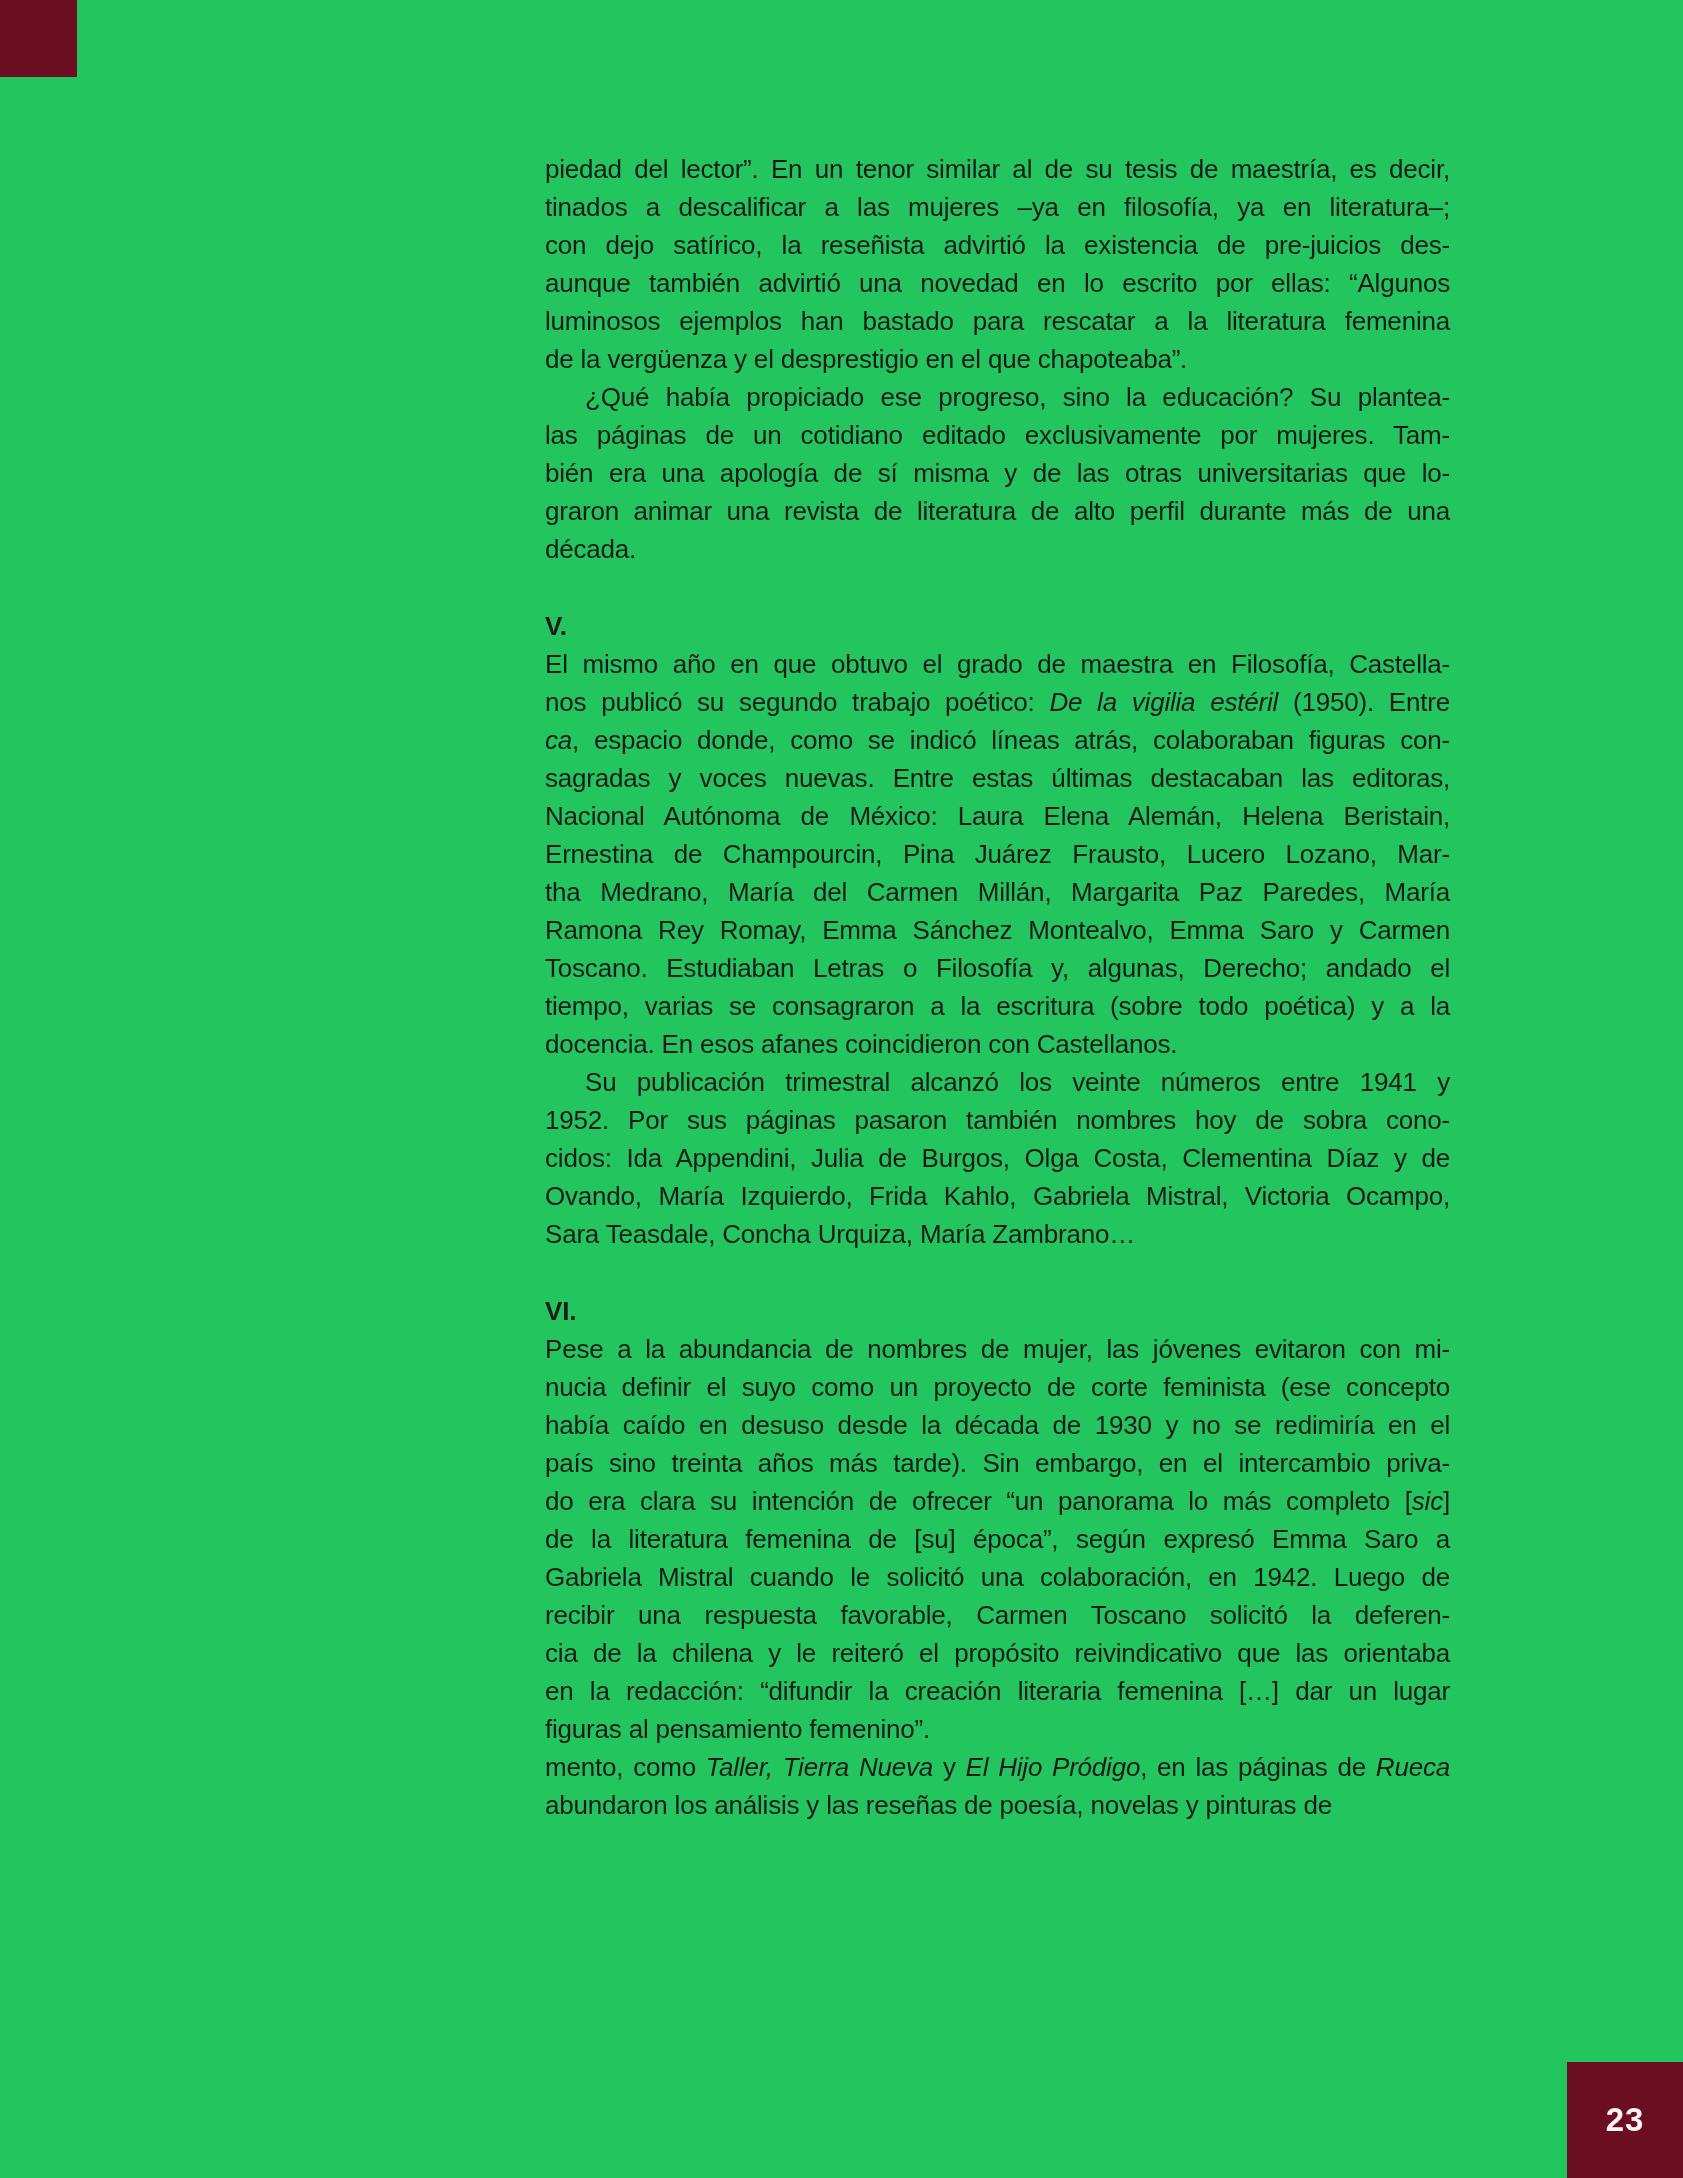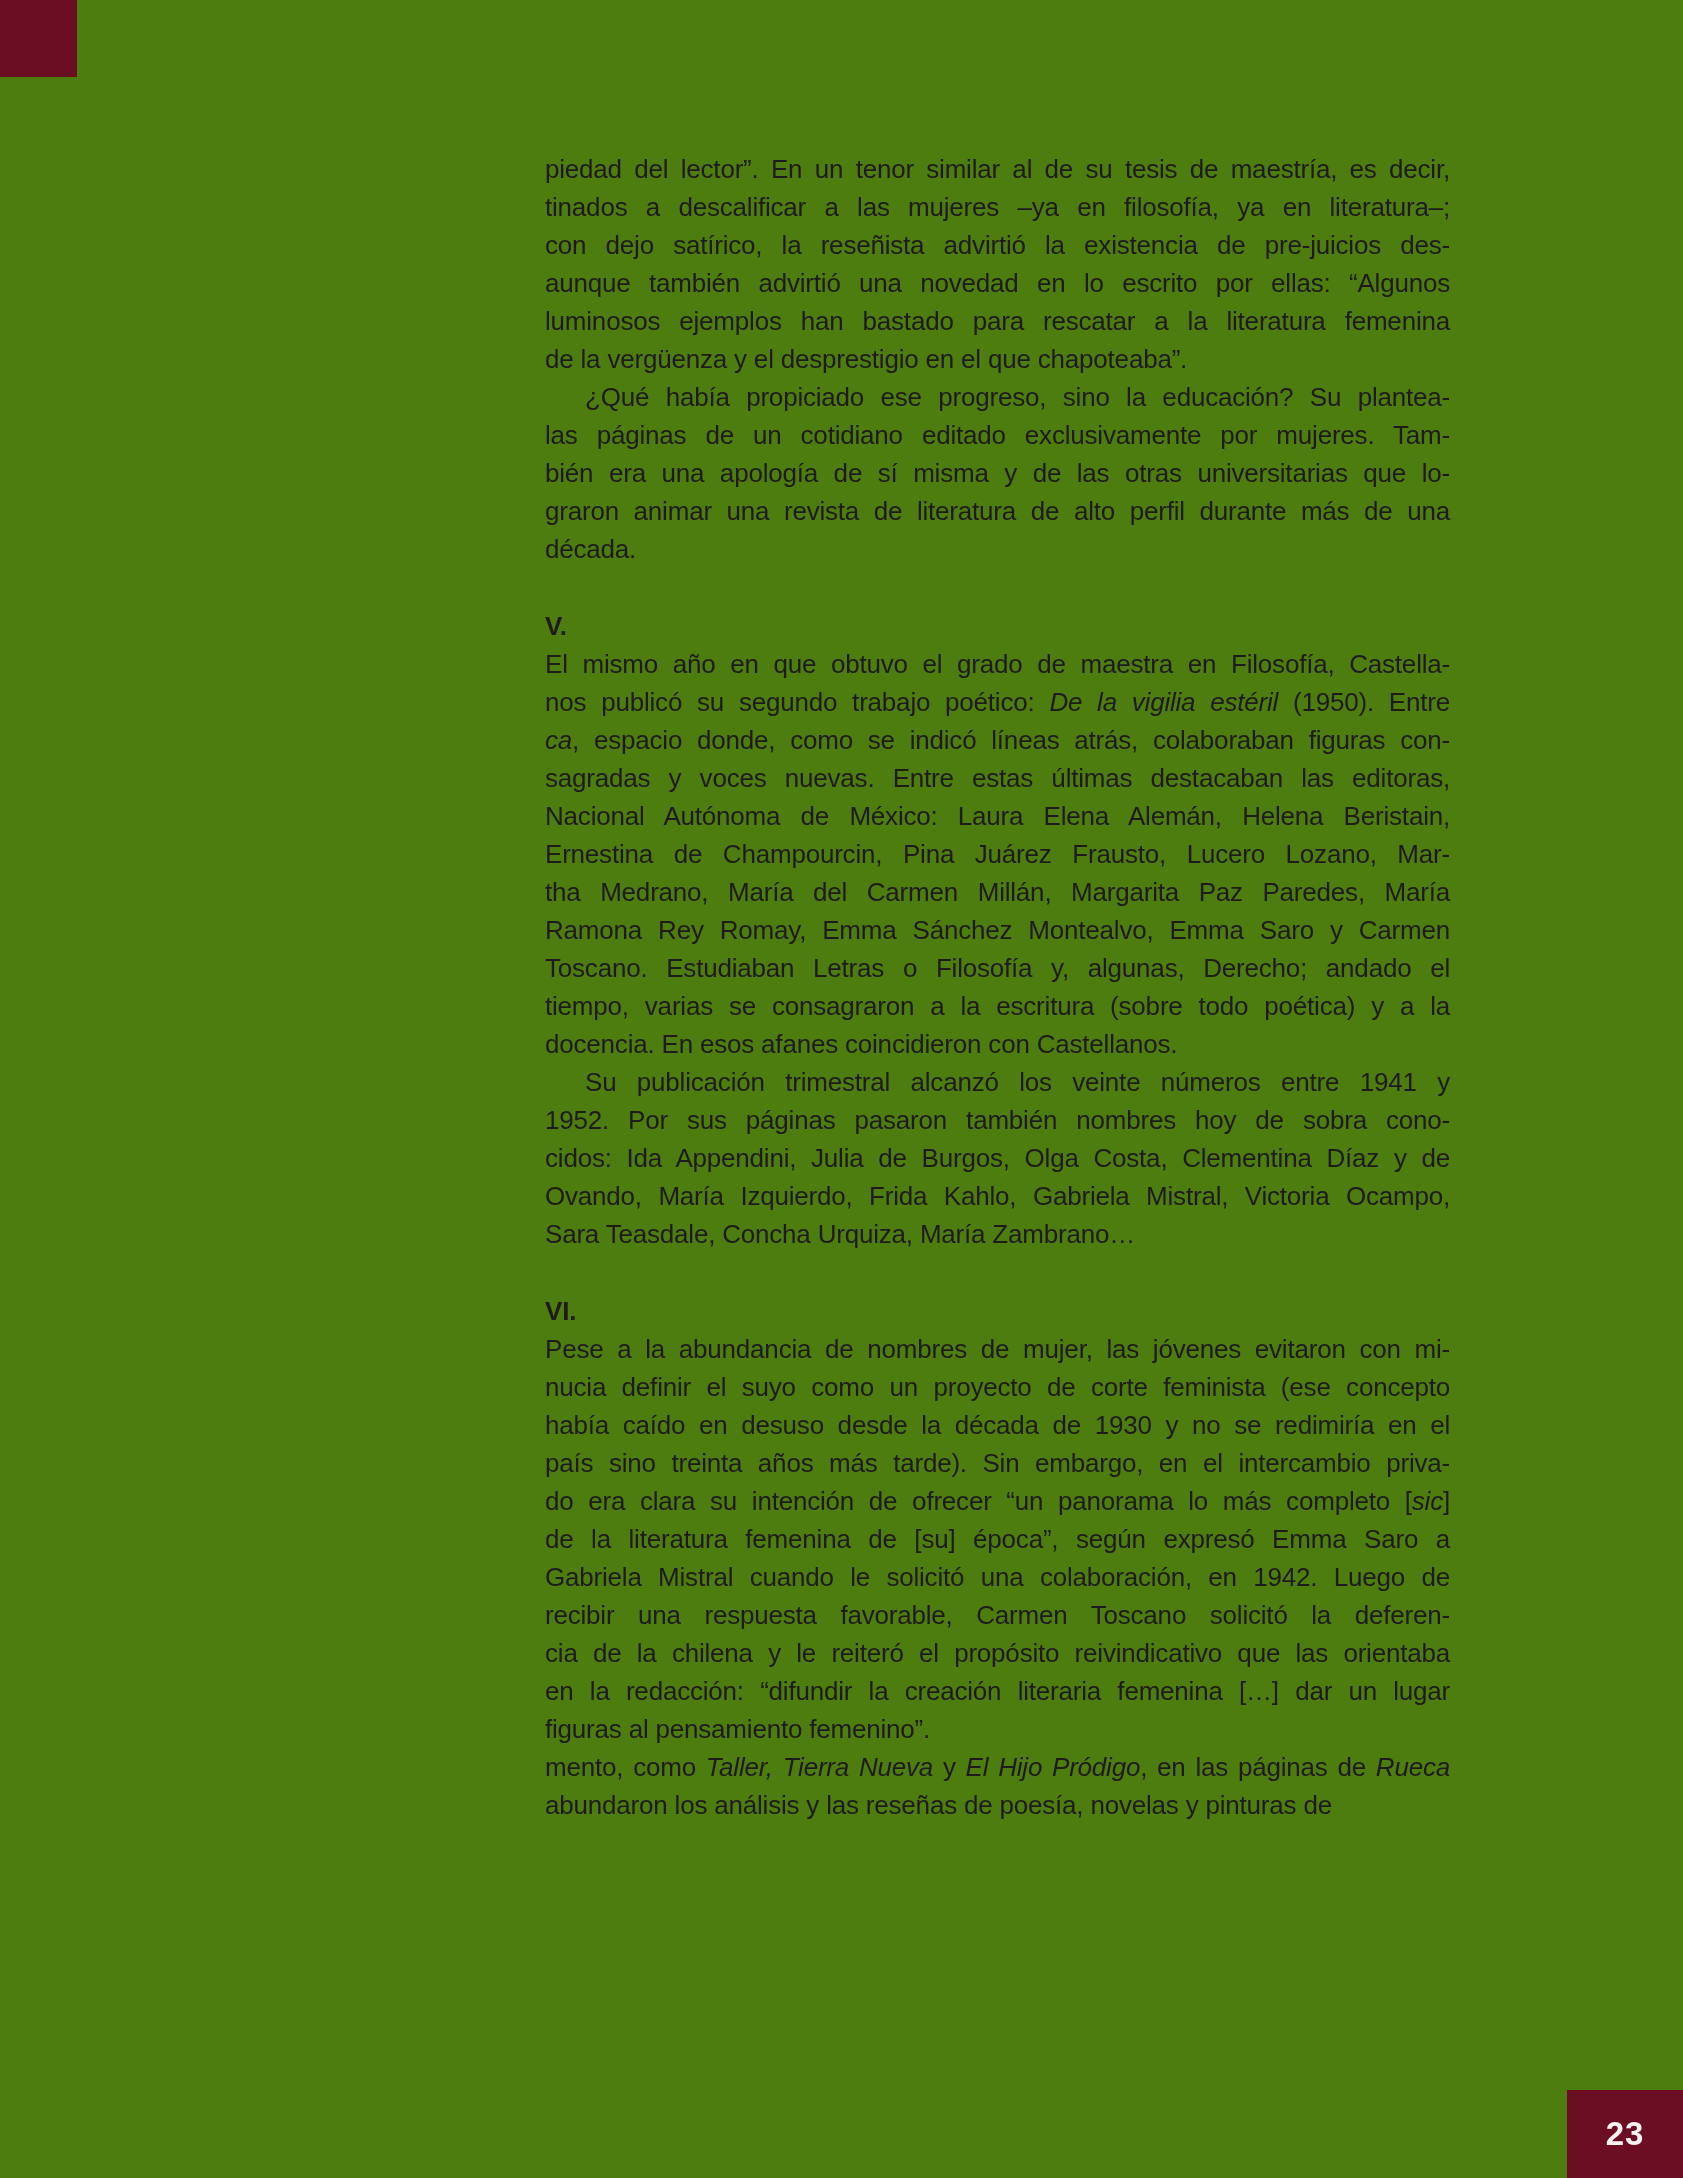--- a/index.html
+++ b/index.html
@@ -37,37 +37,37 @@
   .line.indent { padding-left: 40px; }
   .heading {
     font-weight: bold;
     margin-top: 39px;
     text-align-last: left;
   }
   .line em { font-style: italic; }
   .pagenum-box {
     position: absolute;
     right: 0; bottom: 0;
-    width: 116px; height: 88px;
+    width: 116px; height: 116px;
     background: var(--accent, #6b0e23);
     display: flex;
     align-items: center;
     justify-content: center;
   }
   .pagenum {
     color: #fdf5f5;
     font-size: 33px;
     font-weight: 600;
     letter-spacing: 1px;
   }
 </style>
 </head>
 <body>
 
-<div class="page" style="--accent: #6b0e23; background: #4d7c0f; color: rgb(31, 27, 28);">
+<div class="page" style="--accent: #6b0e23; background: #22c55e; color: rgb(31, 27, 28);">
   <div class="corner-square"></div>
 
   <div class="text-block" id="text-block">
       <div class="line"><span>piedad del lector”. En un tenor similar al de su tesis de maestría, es decir,</span></div>
       <div class="line"><span>tinados a descalificar a las mujeres –ya en filosofía, ya en literatura–;</span></div>
       <div class="line"><span>con dejo satírico, la reseñista advirtió la existencia de pre-juicios des-</span></div>
       <div class="line"><span>aunque también advirtió una novedad en lo escrito por ellas: “Algunos</span></div>
       <div class="line"><span>luminosos ejemplos han bastado para rescatar a la literatura femenina</span></div>
       <div class="line last"><span>de la vergüenza y el desprestigio en el que chapoteaba”.</span></div>
       <div class="line indent"><span>¿Qué había propiciado ese progreso, sino la educación? Su plantea-</span></div>

